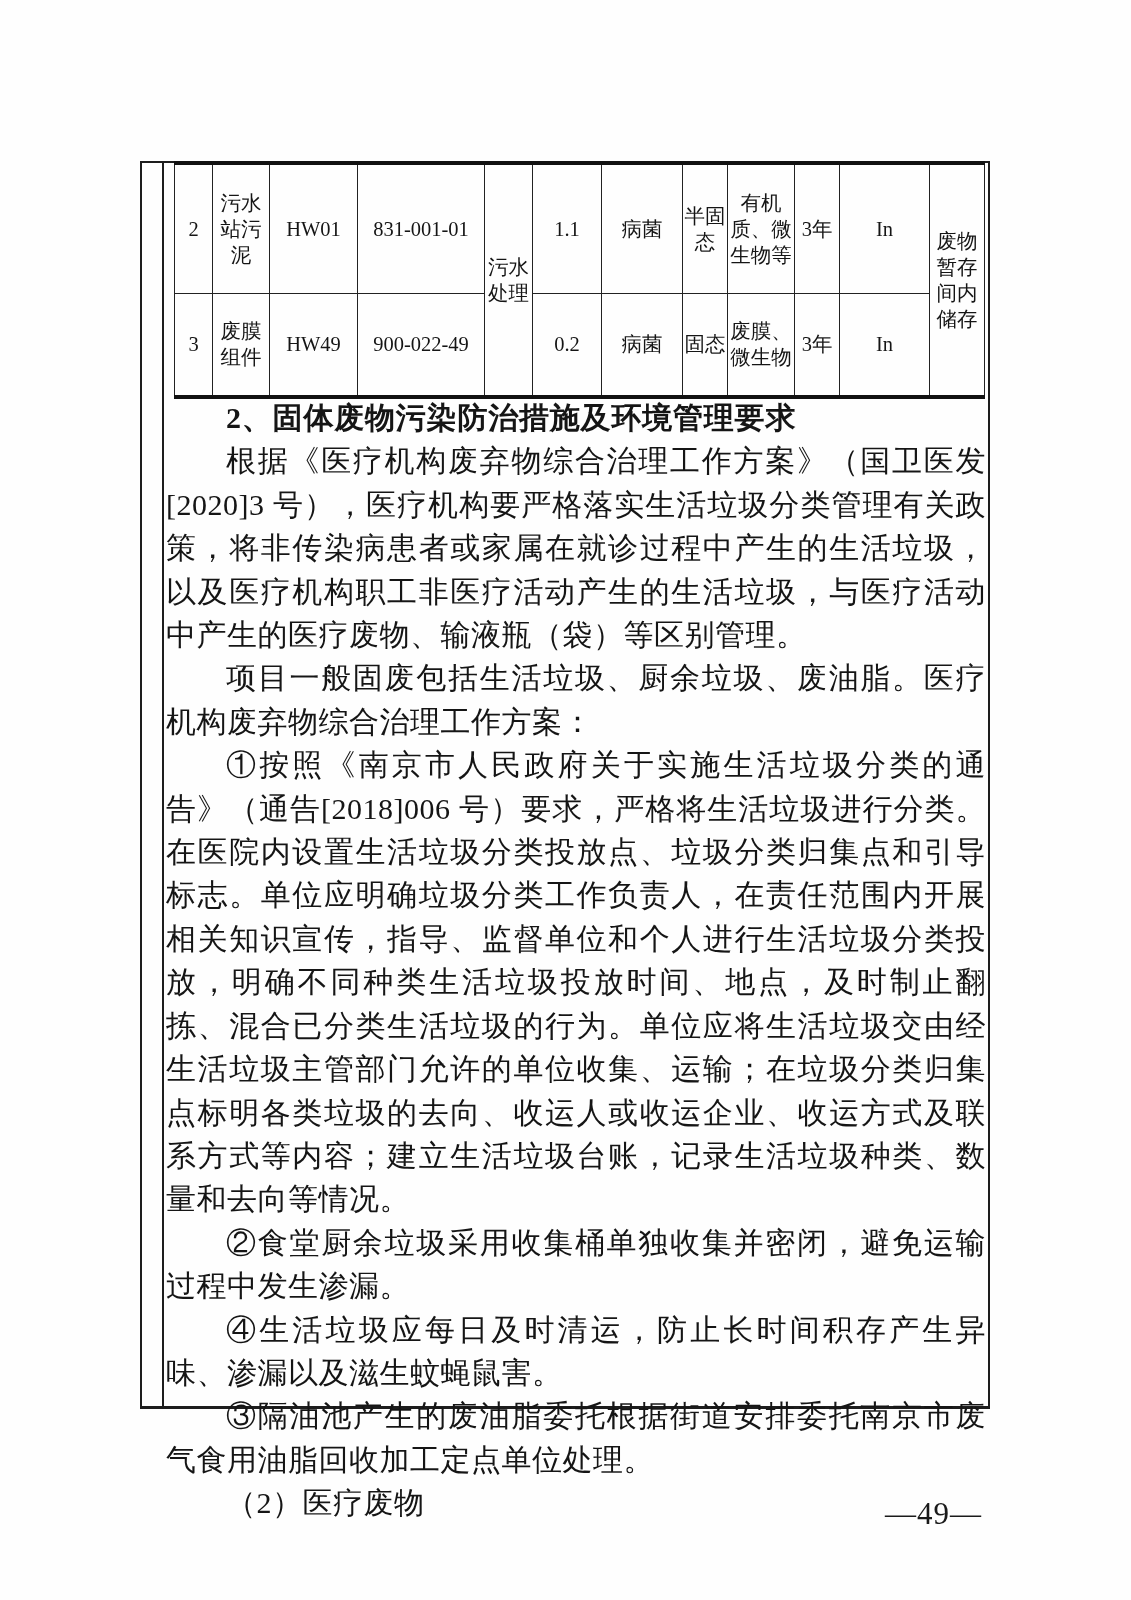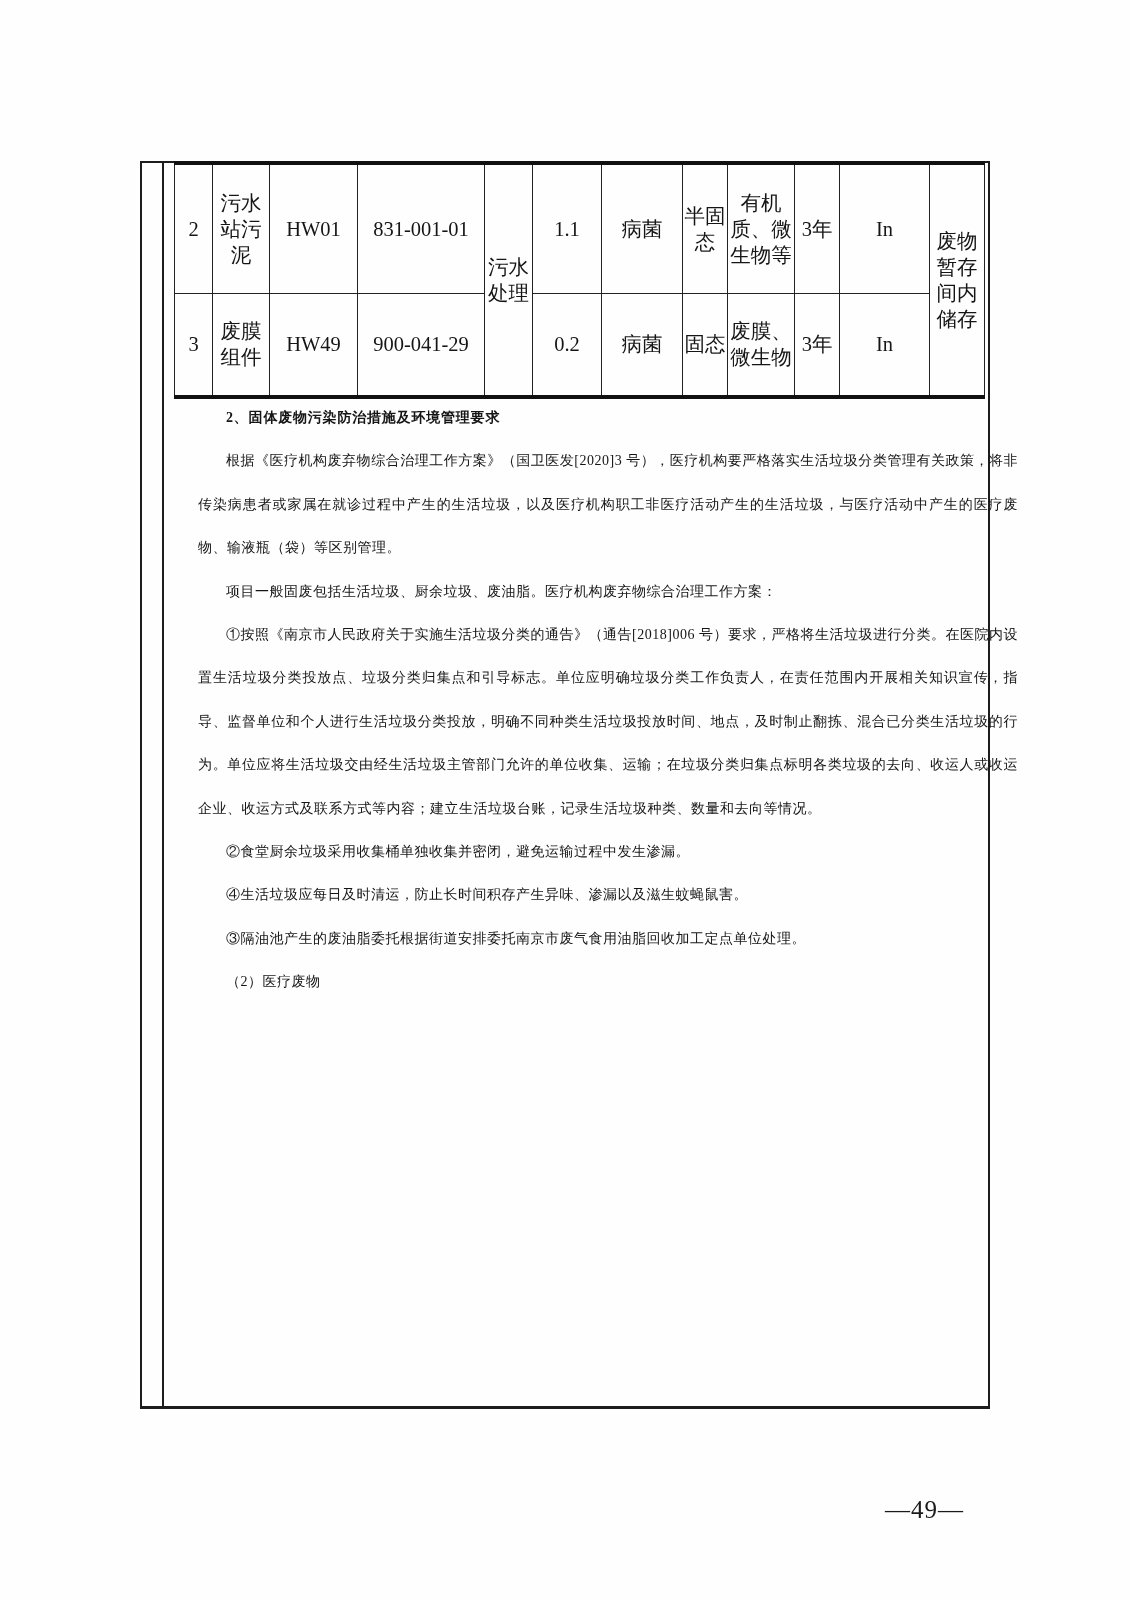--- a/index.html
+++ b/index.html
@@ -52,33 +52,32 @@
   td.wrap2 { padding: 0 10px; line-height: 27px; }
   td.hwcell {
     vertical-align: top;
     text-align: left;
     padding: 2px 0 0 7px;
   }
   .textblock {
     position: absolute;
     left: 2px; top: 233px;
     width: 820px;
-    font-size: 14px;
+    font-size: 30px;
     line-height: 43.4px;
     letter-spacing: 0.5px;
     text-align: justify;
     text-justify: inter-ideograph;
-    margin-left: 32px;
   }
   .textblock p { margin: 0; text-indent: 2em; }
   .textblock p.heading { font-weight: bold; letter-spacing: 0.8px; }
   .page-num {
     position: absolute;
     left: 885px; top: 1496px;
-    font-size: 25px;
+    font-size: 31px;
     letter-spacing: 1px;
     color: #1a1a1a;
   }
 </style>
 </head>
 <body>
 
 <div class="page">
 
   <div class="content-box">
@@ -113,21 +112,21 @@
           <td class="vcell">半固态</td>
           <td class="wrap2">有机质、微生物等</td>
           <td class="wrap2">3年</td>
           <td>In</td>
           <td class="vcell tallv" rowspan="2">废物暂存间内储存</td>
         </tr>
         <tr class="row-b">
           <td>3</td>
           <td class="vcell">废膜组件</td>
           <td class="hwcell">HW49</td>
-          <td>900-041-29</td>
+          <td>900-022-49</td>
           <td>0.2</td>
           <td>病菌</td>
           <td class="vcell">固态</td>
           <td class="wrap2">废膜、微生物</td>
           <td class="wrap2">3年</td>
           <td>In</td>
         </tr>
       </tbody>
         </table>
 

